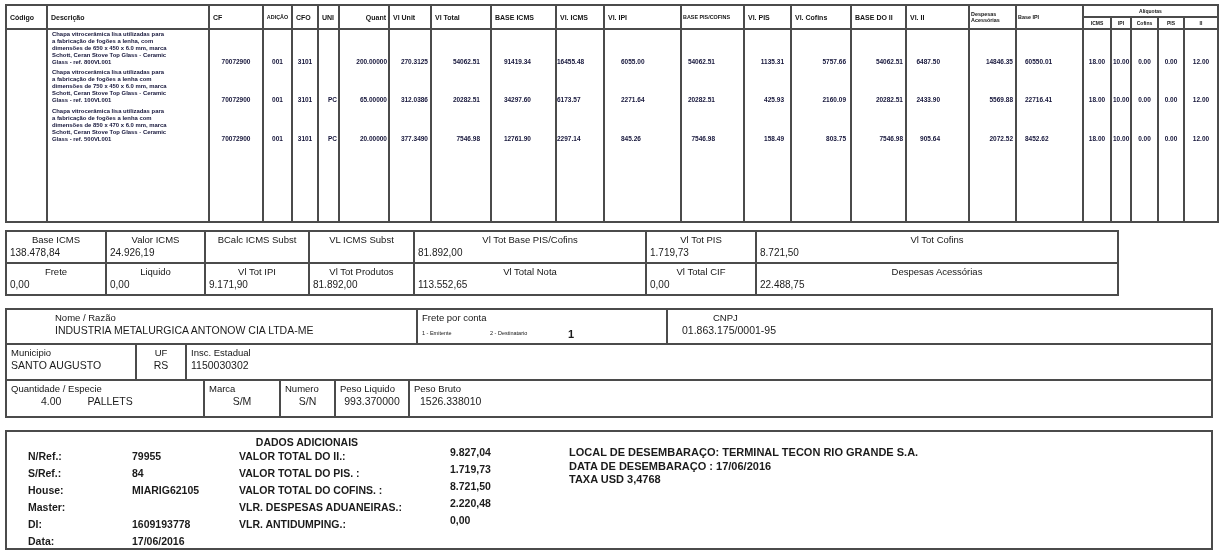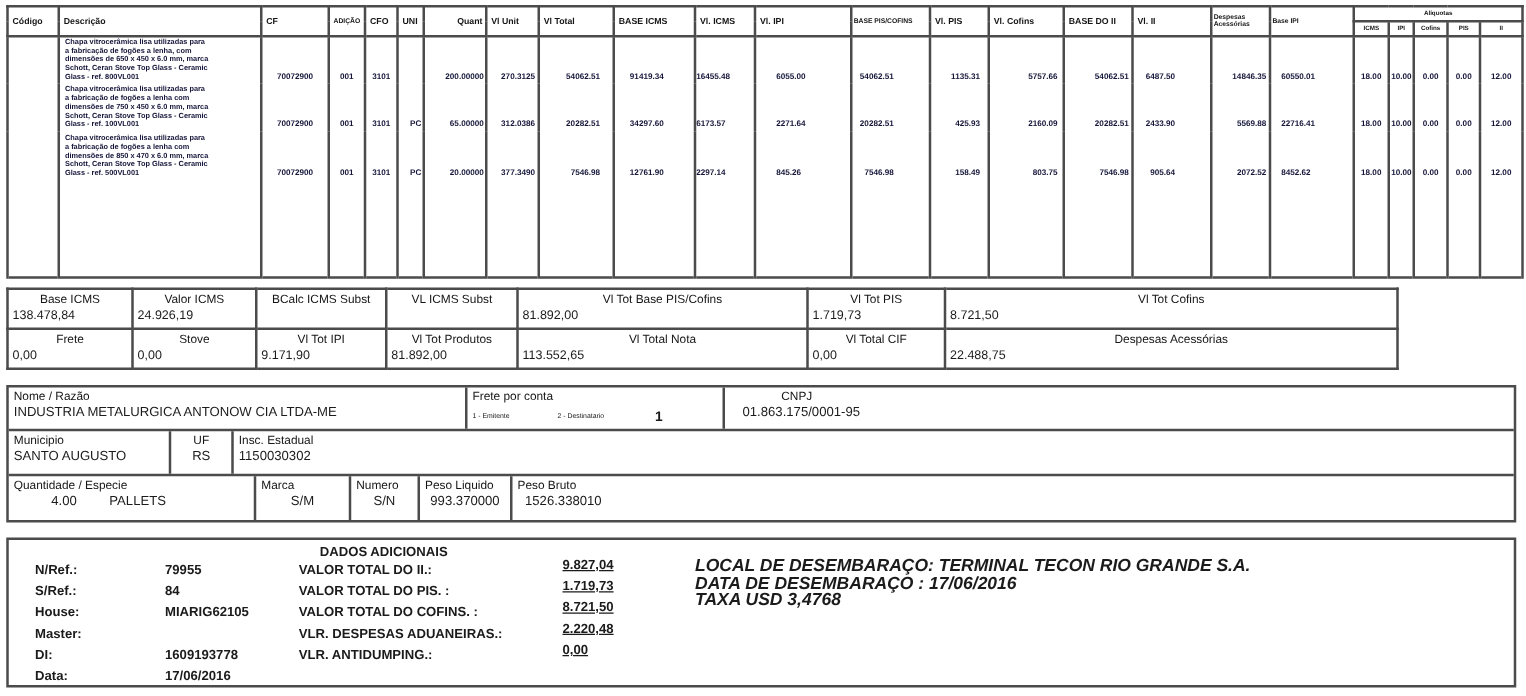--- a/index.html
+++ b/index.html
@@ -31,46 +31,46 @@
 
   
   .totals{position:absolute;left:5px;top:230px;width:1112px;border-collapse:collapse;table-layout:fixed;}
   .totals td{border:2px solid var(--bc);height:30px;vertical-align:top;padding:0;overflow:hidden;}
   .t-label{font-size:9.5px;text-align:center;padding-top:2px;color:#151515;}
   .t-value{font-size:10px;text-align:left;padding:2px 0 0 3px;}
 
   
   .party{position:absolute;left:5px;top:308px;width:1208px;border:2px solid var(--bc);box-sizing:border-box;}
   .p-row{display:flex;border-top:2px solid var(--bc);}
-  .p-row:first-child{border-top:none;}
+  .p-row:first-child{border-top:none;padding-left:44px;}
   .r1{height:33px;} .r2{height:34px;} .r3{height:35px;}
   .p-cell{border-left:2px solid var(--bc);box-sizing:border-box;position:relative;overflow:hidden;}
   .p-cell:first-child{border-left:none;}
   .p-label{font-size:9.5px;padding:2px 0 0 4px;color:#151515;}
   .p-value{font-size:10.5px;padding:1px 0 0 4px;}
-  .w-nome{width:365px;} .w-frete{width:206px;} .w-rest{flex:1;}
+  .w-nome{width:365px;} .w-frete{width:250px;} .w-rest{flex:1;}
   .w-end{width:200px;} .w-mun{width:128px;} .w-uf{width:50px;}
   .w-qe{width:196px;} .w-marca{width:76px;} .w-num{width:55px;} .w-pl{width:74px;}
   .tc{text-align:center;padding-left:0;}
   .ind45{padding-left:45px;} .ind14{padding-left:14px;} .ind10{padding-left:10px;}
   .f-opt{position:absolute;font-size:5.5px;bottom:7px;color:#151515;}
   .o1{left:4px;} .o2{left:72px;}
   .f-val{position:absolute;font-size:11px;font-weight:bold;bottom:3px;left:150px;}
   .qty-sp{margin-left:30px;} .esp-sp{margin-left:26px;}
 
   
   .dados{position:absolute;left:5px;top:430px;width:1208px;height:120px;
          border:2px solid var(--bc);box-sizing:border-box;font-weight:600;}
   .d-title{position:absolute;top:4px;left:0;width:600px;text-align:center;font-size:10.5px;}
   .d-row{position:absolute;left:0;width:100%;height:14px;font-size:10.5px;}
   .d-lab{position:absolute;left:6px;white-space:nowrap;padding-left:15px;}
   .d-val{position:absolute;left:125px;white-space:nowrap;}
   .m-lab{position:absolute;left:232px;white-space:nowrap;}
-  .m-val{position:absolute;left:443px;top:-4px;white-space:nowrap;text-decoration:underline;}
-  .d-right{position:absolute;left:549px;top:14px;font-size:14px;line-height:13.5px;white-space:nowrap;font-style:italic;}
+  .m-val{position:absolute;left:443px;top:-4px;white-space:nowrap;}
+  .d-right{position:absolute;left:562px;top:14px;font-size:11px;line-height:13.5px;white-space:nowrap;}
 </style>
 </head>
 <body>
 
 <div class="page">
 
   <table class="items">
     <colgroup>
       <col style="width:41px">
         <col style="width:162px">
@@ -289,21 +289,21 @@
             <div class="t-label">Vl Tot Cofins</div>
             <div class="t-value">8.721,50</div>
           </td>
     </tr>
     <tr>
       <td>
             <div class="t-label">Frete</div>
             <div class="t-value">0,00</div>
           </td>
       <td>
-            <div class="t-label">Stove</div>
+            <div class="t-label">Liquido</div>
             <div class="t-value">0,00</div>
           </td>
       <td>
             <div class="t-label">Vl Tot IPI</div>
             <div class="t-value">9.171,90</div>
           </td>
       <td>
             <div class="t-label">Vl Tot Produtos</div>
             <div class="t-value">81.892,00</div>
           </td>

